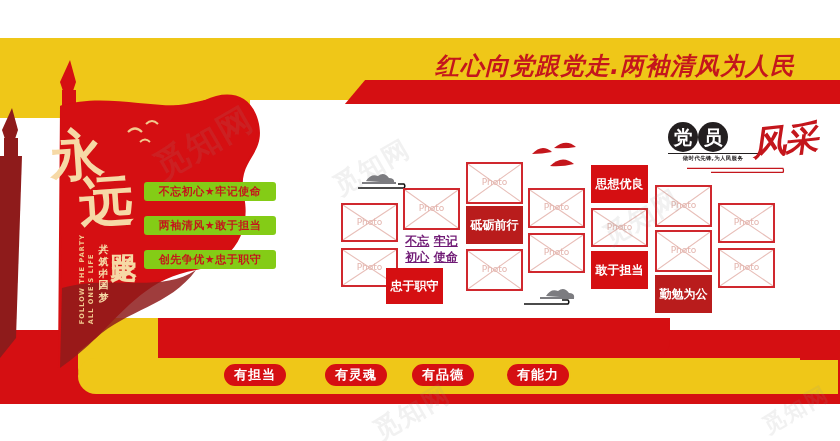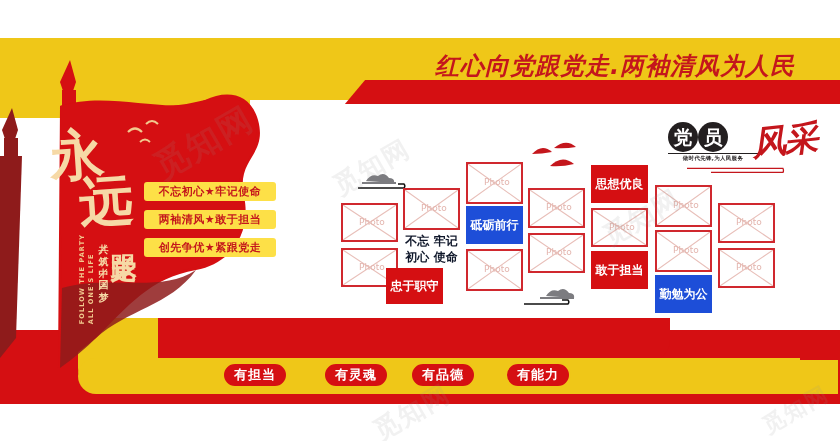--- a/index.html
+++ b/index.html
@@ -74,23 +74,23 @@
     font-family:"DejaVu Sans","Liberation Sans",sans-serif;
   }
   .gendangzou{
     position:absolute;left:110px;top:196px;
     color:#F6D9A6;font-size:26px;font-weight:bold;line-height:27px;
     writing-mode:vertical-rl;letter-spacing:1px;
   }
 
   .slogan-list{position:absolute;left:144px;top:144px;width:132px;}
   .slogan{
-    background:#fde047;color:#C4161C;font-size:11px;font-weight:bold;
+    background:#84cc16;color:#C4161C;font-size:11px;font-weight:bold;
     height:19px;line-height:19px;text-align:center;border-radius:3px;
-    margin-bottom:9px;letter-spacing:0.5px;
+    margin-bottom:15px;letter-spacing:0.5px;
   }
 
   
   .header-title{
     position:absolute;left:400px;top:50px;width:430px;height:32px;
     color:#C4161C;font-size:24px;font-weight:bold;letter-spacing:1px;
     font-family:"DejaVu Sans","Liberation Sans",sans-serif;
     font-style:italic;text-align:center;line-height:32px;
   }
 
@@ -121,33 +121,33 @@
   }
   .logo-underline{
     position:absolute;left:14px;top:44px;width:146px;height:8px;
   }
 
   
   .frame{
     position:absolute;border:2px solid #D0282E;background:#fff;box-sizing:border-box;
   }
   .frame .lbl{
-    position:absolute;left:16px;top:50%;width:100%;margin-top:-6px;
+    position:absolute;left:0;top:50%;width:100%;margin-top:-6px;text-align:center;
     font-size:9px;color:#E3B4AD;font-family:"DejaVu Sans","Liberation Sans",sans-serif;
   }
 
   
   .card{
     position:absolute;color:#fff;font-weight:bold;font-size:12px;line-height:16px;
     text-align:center;display:flex;justify-content:center;
     align-items:center;box-sizing:border-box;
   }
   .card.red{background:#D50F12;}
-  .card.black{background:#1d4ed8;}
-  .card.redtext{background:transparent;color:#0f172a;}
+  .card.black{background:#b91c1c;}
+  .card.redtext{background:transparent;color:#701a75;text-decoration:underline;}
 
   
   .pill{
     position:absolute;top:362px;height:26px;background:#D50F12;
     border:2px solid #EFC718;border-radius:13px;color:#fff;
     font-size:13px;font-weight:bold;text-align:center;line-height:22px;
     box-sizing:border-box;letter-spacing:1px;
   }
 
   
@@ -207,21 +207,21 @@
       <div>FOLLOW THE PARTY</div>
       <div>ALL ONE'S LIFE</div>
     </div>
 
     <div class="gongzhu">共／筑／中／国／梦</div>
     <div class="gendangzou">跟党走</div>
 
     <div class="slogan-list">
       <div class="slogan">不忘初心★牢记使命</div>
       <div class="slogan">两袖清风★敢于担当</div>
-      <div class="slogan">创先争优★紧跟党走</div>
+      <div class="slogan">创先争优★忠于职守</div>
     </div>
   </div>
 
   <div class="header-title">红心向党跟党走.两袖清风为人民</div>
 
   <svg class="doves" width="70" height="34" viewBox="0 0 70 34">
     <path d="M4 14 q10 -11 20 -2 q-10 2 -20 2z" fill="#C4161C"></path>
     <path d="M26 8 q12 -10 22 -1 q-11 2 -22 1z" fill="#C4161C"></path>
     <path d="M22 26 q12 -12 24 -2 q-12 3 -24 2z" fill="#C4161C"></path>
   </svg>

